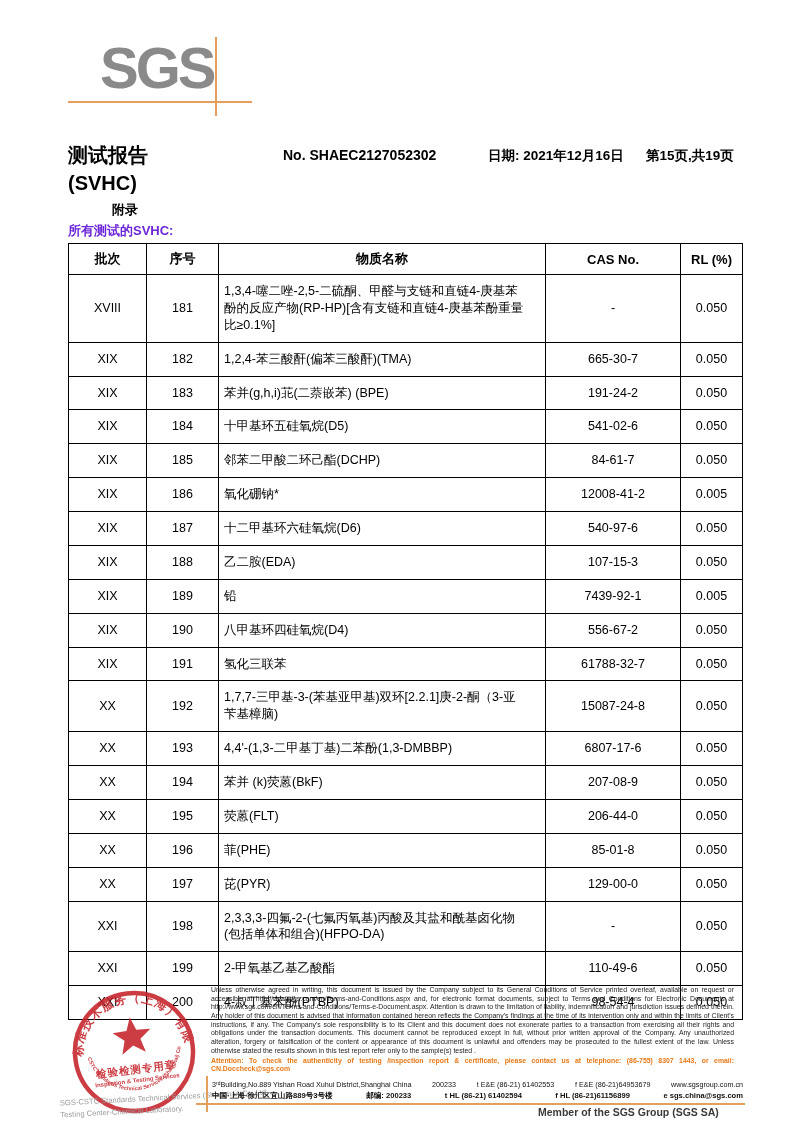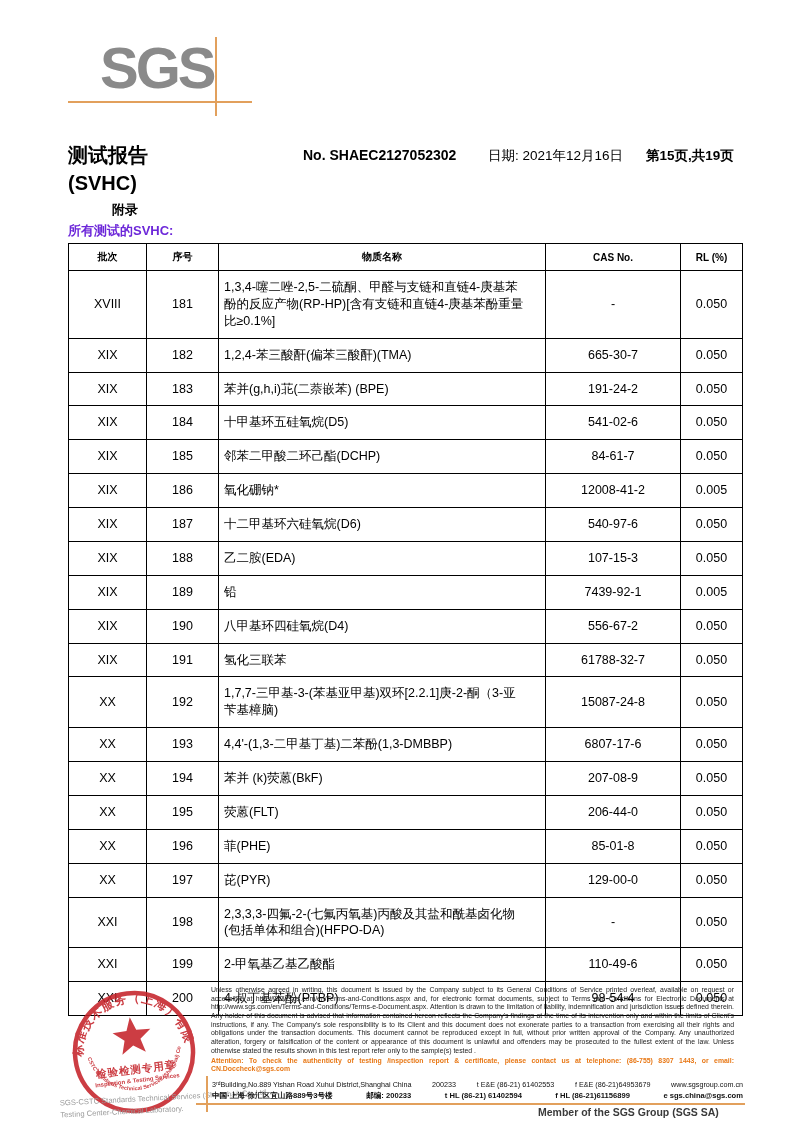--- a/index.html
+++ b/index.html
@@ -8,31 +8,31 @@
 
   
   .logo-text { position:absolute; left:100px; top:34px; font-size:58px; font-weight:bold;
                color:#8a8a8a; letter-spacing:-3px; font-family:"Liberation Sans",sans-serif; }
   .logo-hline { position:absolute; left:68px; top:101px; width:184px; height:2px; background:#e2a05c; }
   .logo-vline { position:absolute; left:215px; top:37px; width:2px; height:79px; background:#e2a05c; }
 
   
   .title-cn   { position:absolute; left:68px;  top:142px; font-size:20px; font-weight:bold; color:#000; }
   .title-svhc { position:absolute; left:68px;  top:172px; font-size:20px; font-weight:bold; color:#000; }
-  .report-no  { position:absolute; left:283px; top:147px; font-size:14px; font-weight:600; color:#000;margin-left:20px; }
-  .date-txt   { position:absolute; left:488px; top:147px; font-size:13.5px; font-weight:400; color:#000; }
+  .report-no  { position:absolute; left:283px; top:147px; font-size:14px; font-weight:600; color:#000; }
+  .date-txt   { position:absolute; left:488px; top:147px; font-size:13.5px; font-weight:700; color:#000; }
   .page-info  { position:absolute; left:646px; top:147px; font-size:13.5px; font-weight:600; color:#000; }
   .appendix   { position:absolute; left:68px;  top:201px; font-size:13px; font-weight:bold; color:#000;padding-left:44px; }
   .subtitle   { position:absolute; left:68px;  top:222px; font-size:13px; font-weight:bold; color:#6d28d9; }
 
   
   table.svhc { position:absolute; left:68px; top:243px; width:674px; border-collapse:collapse;
                font-size:12.5px; color:#000; table-layout:fixed; }
   table.svhc th, table.svhc td { border:1.5px solid #000; text-align:center; vertical-align:middle; }
-  table.svhc th { padding:6px 2px; font-weight:bold; font-size:10px;margin-left:15px; }
+  table.svhc th { padding:6px 2px; font-weight:bold; font-size:13px;margin-left:15px; }
   table.svhc td { padding:8px 3px; line-height:1.35; }
   table.svhc td.name-col { text-align:left; padding-left:5px; padding-right:21px; }
   .col-batch { width:78px; } .col-serial { width:72px; } .col-name { width:327px; }
   .col-cas { width:135px; } .col-rl { width:62px; }
 
   
   .stamp { position:absolute; left:68px; top:986px; width:132px; height:132px; }
   .company-gray { position:absolute; left:60px; top:1092px; font-size:7.6px; color:#9b9b9b;
                   line-height:1.55; transform:rotate(-3deg); white-space:nowrap; }
   .fineprint { position:absolute; left:211px; top:986px; width:523px; }

